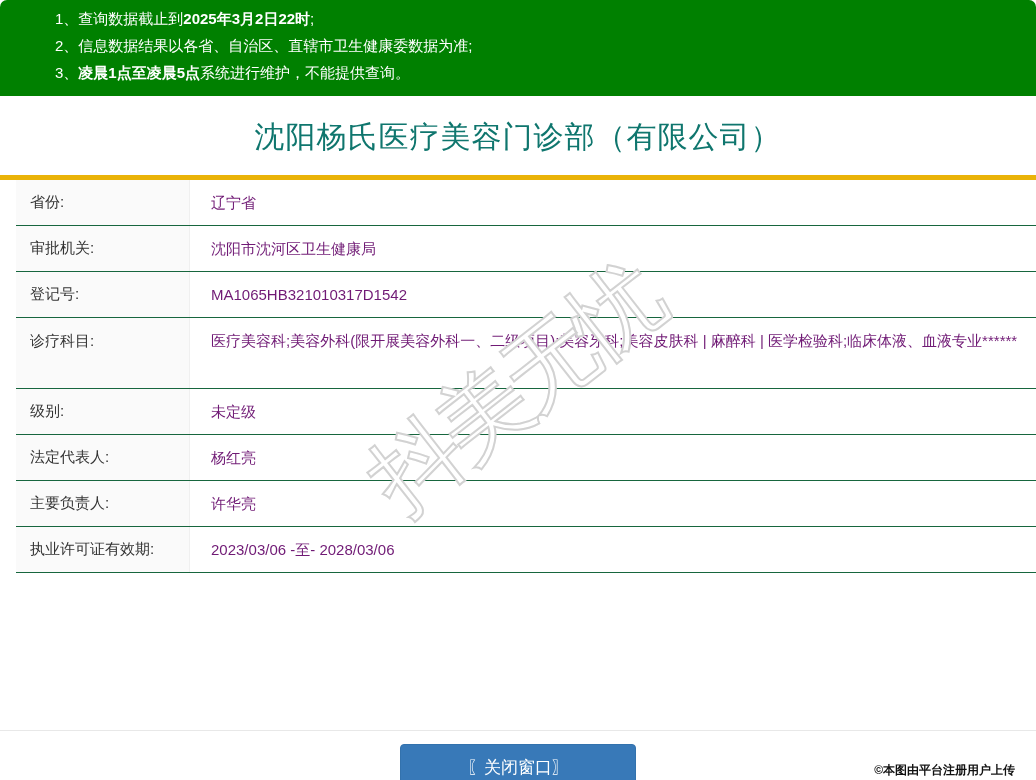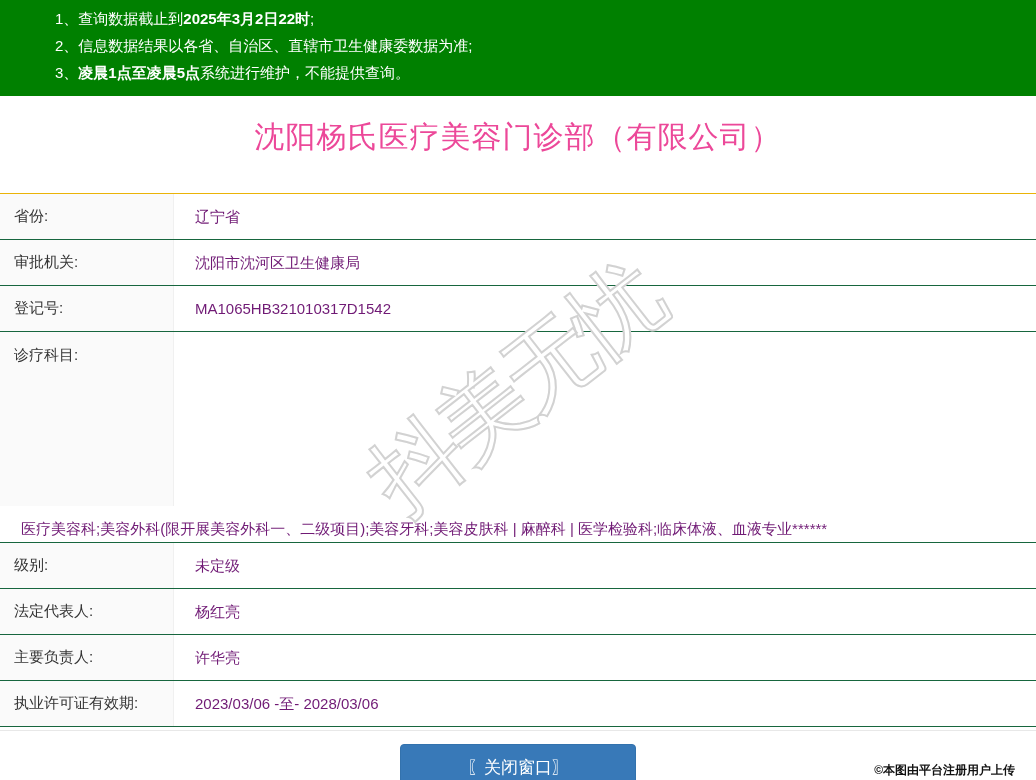--- a/index.html
+++ b/index.html
@@ -4,21 +4,21 @@
 <style>
   * { box-sizing: border-box; margin: 0; padding: 0; }
   html, body { width: 1036px; height: 780px; }
   body {
     font-family: "Liberation Sans", "DejaVu Sans", sans-serif;
     background: #ffffff;
     color: #333;
     overflow: hidden;
     position: relative;
   }
-  .page { position: relative; width: 1036px; height: 780px; overflow: hidden; }
+  .page { position: relative; width: 1036px; height: 780px; overflow: hidden; border-radius: 7px; }
 
   
   .banner {
     width: 100%;
     height: 96px;
     background: #008000;
     color: #ffffff;
     padding: 5px 10px 0 55px;
     font-size: 15px;
     line-height: 27px;
@@ -27,38 +27,39 @@
   .notice-line b { font-weight: 700; }
 
   
   .title {
     margin-top: 21px;
     height: 40px;
     line-height: 40px;
     text-align: center;
     font-size: 30px;
     font-weight: 400;
-    color: #ec4899;
+    color: #0f766e;
     letter-spacing: 1px;
   }
 
   
   .info-table {
-    margin-top: 36px;
+    margin-top: 18px;
     width: 100%;
-    border-top: 1px solid #eab308;
+    border-top: 5px solid #eab308;
+    padding-left: 16px;
   }
   .row {
     display: flex;
     align-items: stretch;
     min-height: 46px;
     border-bottom: 1px solid #17663E;
     background: #ffffff;
   }
-  .row.tall { min-height: 71px; flex-direction: column; }
+  .row.tall { min-height: 71px; }
   .cell-label {
     width: 174px;
     flex: 0 0 174px;
     background: #fafafa;
     border-right: 1px solid #f0f0f0;
     padding-left: 14px;
     display: flex;
     align-items: center;
     font-size: 15px;
     color: #333;

